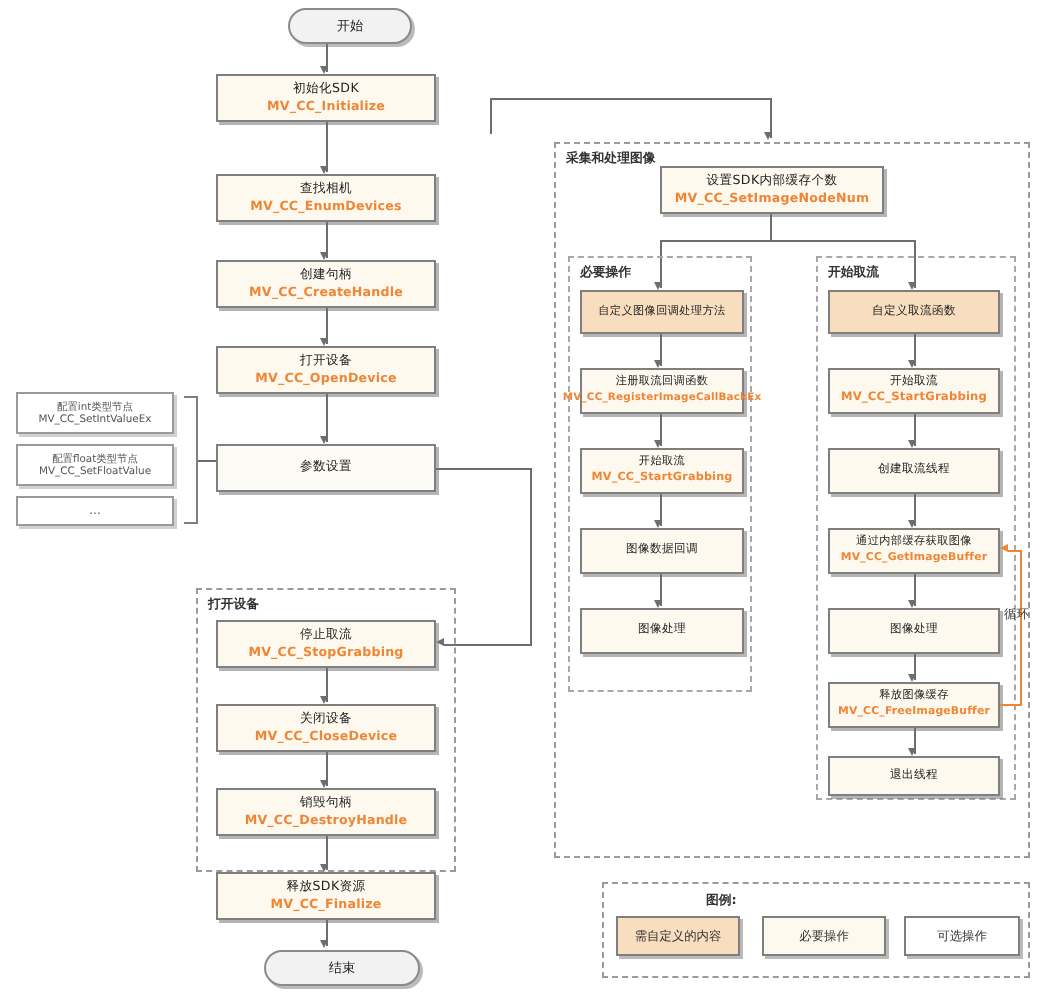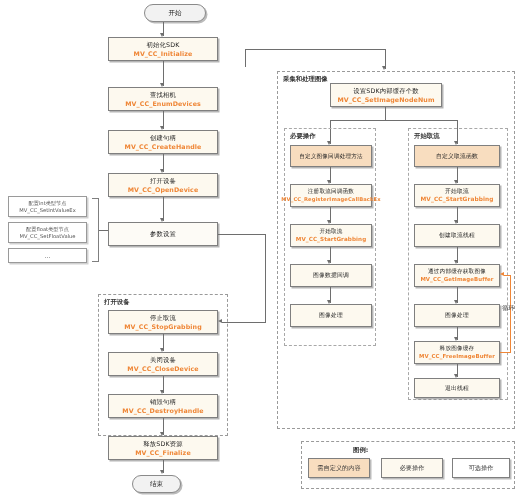--- a/index.html
+++ b/index.html
@@ -313,21 +313,21 @@
   <div class="ln lnv" style="left:163px; top:418px; height:17px;"></div>
   <div class="arw down" style="left:160.4px; top:432px;"></div>
 
   <div class="node" style="left:108px; top:436px; width:110px; height:24px;">
     <span class="cn">释放SDK资源</span>
     <span class="api">MV_CC_Finalize</span>
   </div>
   <div class="ln lnv" style="left:163px; top:460px; height:13px;"></div>
   <div class="arw down" style="left:160.4px; top:470px;"></div>
 
-  <div class="term" style="left:132px; top:475px; width:49px; height:18px;">
+  <div class="term" style="left:132px; top:475px; width:78px; height:18px;">
     <span>结束</span>
   </div>
 
   <div class="panel" id="legend" style="left:301px; top:441px; width:214px; height:48px;">
     <span class="legend-title">图例:</span>
   </div>
   <div class="legend-item custom" style="left:308px; top:458px; width:62px; height:20px; background:#f8ddbf;">
     <span>需自定义的内容</span>
   </div>
   <div class="legend-item" style="left:381px; top:458px; width:62px; height:20px; background:#fdf9ef;">

